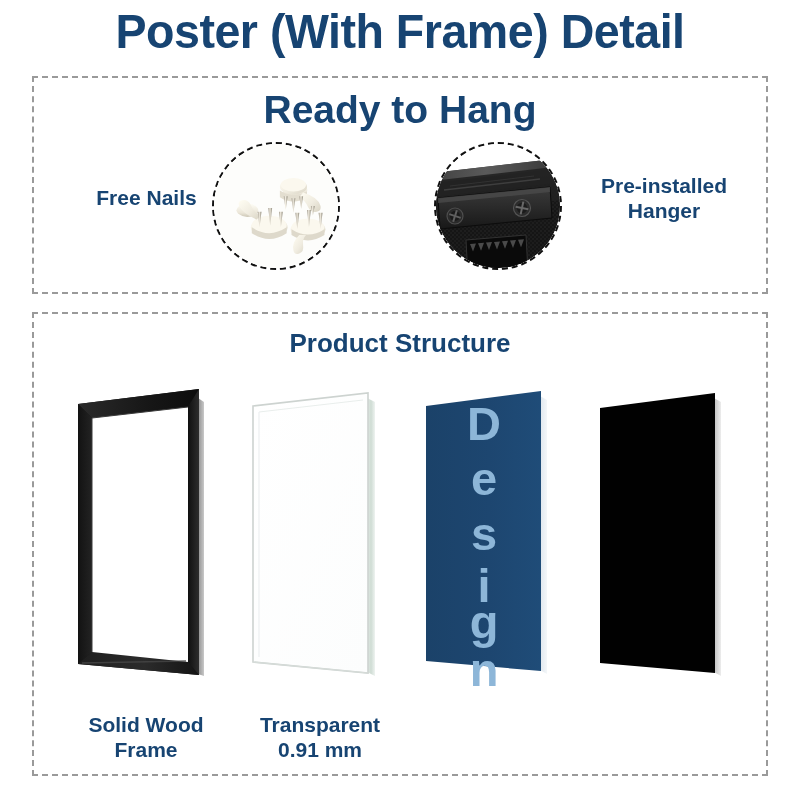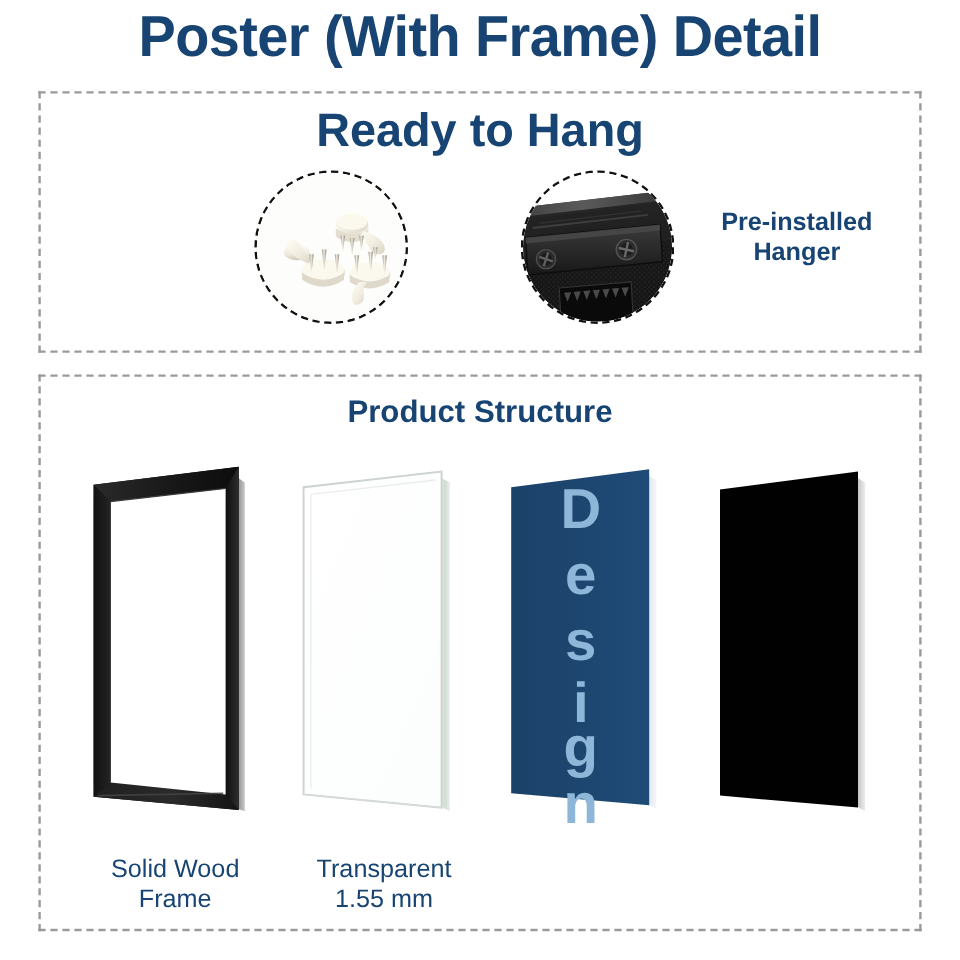--- a/index.html
+++ b/index.html
@@ -200,21 +200,21 @@
     text-align: center;
     width: 46px;
   }
 
   
   .caption {
     position: absolute;
     top: 398px;
     color: #174472;
     font-size: 21px;
-    font-weight: normal;
+    font-weight: bold;
     line-height: 1.2;
     text-align: center;
     white-space: pre-line;
   }
   #cap-0 { left: 22px;  width: 180px; }
   #cap-1 { left: 196px; width: 180px; }
   #cap-2 { left: 372px; width: 180px; }
   #cap-3 { left: 540px; width: 180px; }
 </style>
 </head>
@@ -223,20 +223,21 @@
 <div class="page">
 
   <div class="main-title">Poster (With Frame) Detail</div>
 
   <div class="dashed-box" id="ready-box">
 
     <div class="section-title" id="ready-title">Ready to Hang</div>
 
     <div class="hang-row">
 
+      <div class="label-text" id="free-nails-label">Free Nails</div>
 
       <div class="photo-circle" id="nails-circle">
         <div class="circle-inner">
           <svg class="nails-scene" viewBox="0 0 128 128">
             <defs>
               <linearGradient id="hookBody" x1="0" y1="0" x2="1" y2="1">
                 <stop offset="0%" stop-color="#fffdf3"></stop>
                 <stop offset="55%" stop-color="#f0ece0"></stop>
                 <stop offset="100%" stop-color="#d9d4c4"></stop>
               </linearGradient>
@@ -492,16 +493,16 @@
 
           <path d="M16 32 L131 17 L131 297 L16 287 Z" fill="#010101"></path>
         </svg>
       </div>
 
     </div>
 
     <div class="caption" id="cap-0">Solid Wood
 Frame</div>
     <div class="caption" id="cap-1">Transparent
-1.55 mm</div>
+0.91 mm</div>
 
   </div>
 </div>
 
 </body></html>

